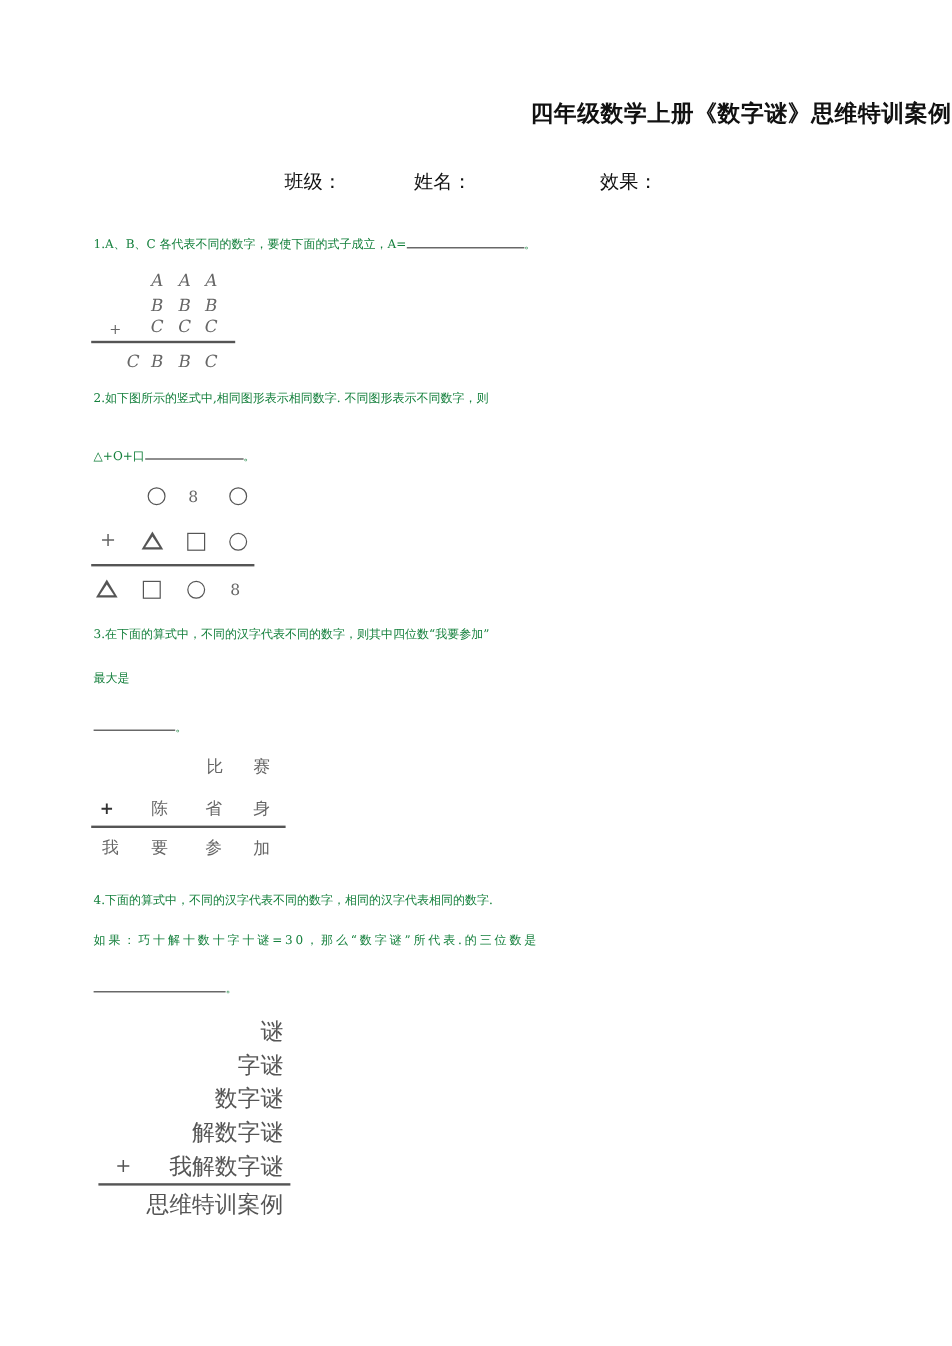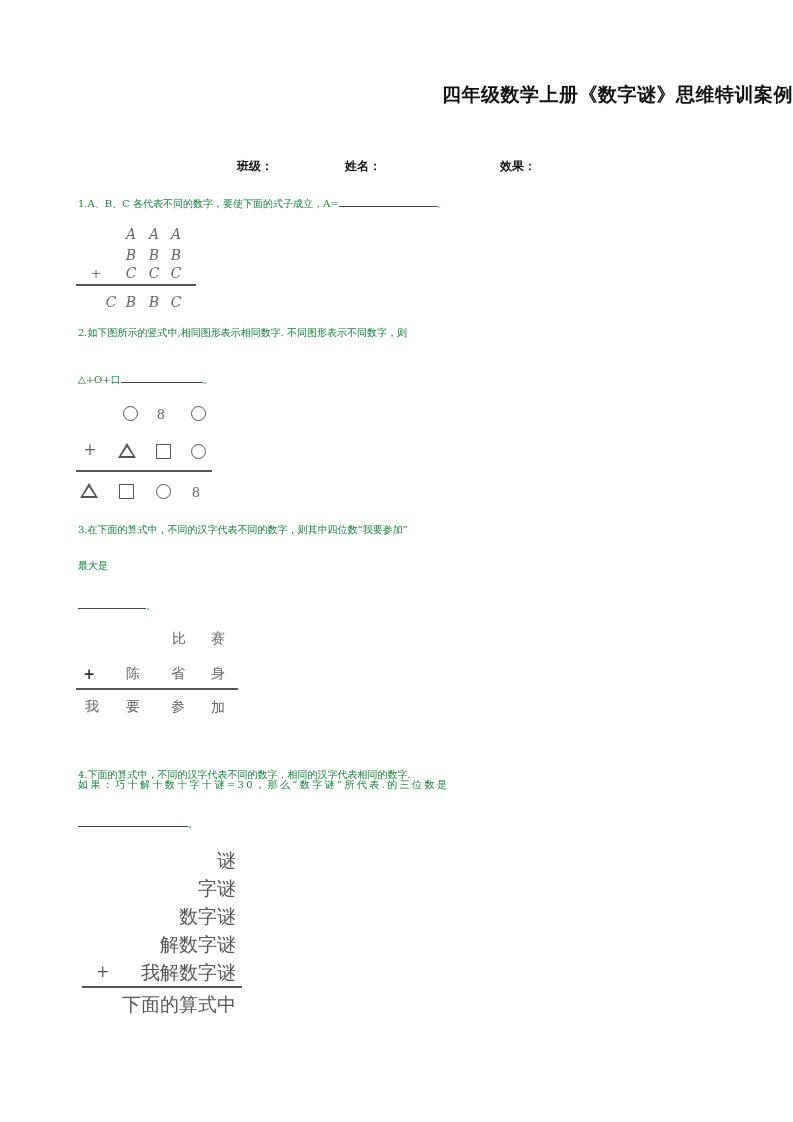--- a/index.html
+++ b/index.html
@@ -9,21 +9,21 @@
       color: #111;
     }
     .abs { position: absolute; }
     .title {
       left: 0; width: 793px; top: 82px; text-align: right;
       font-family: "DejaVu Sans", "Liberation Sans", sans-serif;
       font-weight: bold; font-size: 19px; letter-spacing: 0.5px;
     }
     .info {
       top: 142px; font-family: "DejaVu Sans", "Liberation Sans", sans-serif;
-      font-weight: bold; font-size: 12px; margin-top: 16px;
+      font-weight: normal; font-size: 16px;
     }
     .q {
       left: 78px; font-size: 10px; line-height: 20px; white-space: nowrap; color: #15803d;
     }
     .blank { display: inline-block; border-bottom: 1px solid #444; height: 14px; vertical-align: baseline; }
     .fig { color: #666; font-family: "DejaVu Serif", "Liberation Serif", serif; }
     .fig .c { position: absolute; text-align: center; }
     .italic { font-style: italic; }
     .hr { position: absolute; height: 1.5px; background: #555; }
     .shape-circle { display:inline-block; width: 15px; height: 15px; border: 1.5px solid #555; border-radius: 50%; box-sizing: border-box; }
@@ -105,32 +105,32 @@
   <span class="c" style="left:48px; top:37px; width:18px;">陈</span>
   <span class="c" style="left:93px; top:37px; width:18px;">省</span>
   <span class="c" style="left:133px; top:37px; width:18px;">身</span>
   <div class="hr" style="left:0; top:60px; width:162px;"></div>
   <span class="c" style="left:7px; top:70px; width:18px;">我</span>
   <span class="c" style="left:48px; top:70px; width:18px;">要</span>
   <span class="c" style="left:93px; top:70px; width:18px;">参</span>
   <span class="c" style="left:133px; top:71px; width:18px;">加</span>
 </div>
 
-<div class="abs q" style="top:741px;margin-top:24px;">
+<div class="abs q" style="top:741px;">
   <span>4.</span><span>下面的算式中，不同的汉字代表不同的数字，相同的汉字代表相同的数字.</span>
 </div>
 <div class="abs q" style="top:775px; letter-spacing:2.4px;">
   <span>如果：巧十解十数十字十谜=30，那么“数字谜”所代表.的三位数是</span>
 </div>
 <div class="abs q" style="top:812px;">
   <span class="blank" style="width:110px;"></span><span>。</span>
 </div>
 
 <div class="abs fig q4fig" style="left:80px; top:846px; width:156px; height:175px;">
   <div style="position:absolute; right:0; top:0; line-height:28px;">谜</div>
   <div style="position:absolute; right:0; top:28px; line-height:28px;">字谜</div>
   <div style="position:absolute; right:0; top:56px; line-height:28px;">数字谜</div>
   <div style="position:absolute; right:0; top:84px; line-height:28px;">解数字谜</div>
   <span style="position:absolute; left:16px; top:112px; line-height:28px; font-size:16px;">+</span>
   <div style="position:absolute; right:0; top:112px; line-height:28px;">我解数字谜</div>
   <div class="hr" style="left:2px; top:140px; width:160px;"></div>
-  <div style="position:absolute; right:0; top:144px; line-height:28px;">下面的算式中</div>
+  <div style="position:absolute; right:0; top:144px; line-height:28px;">思维特训案例</div>
 </div>
 
 </body></html>

